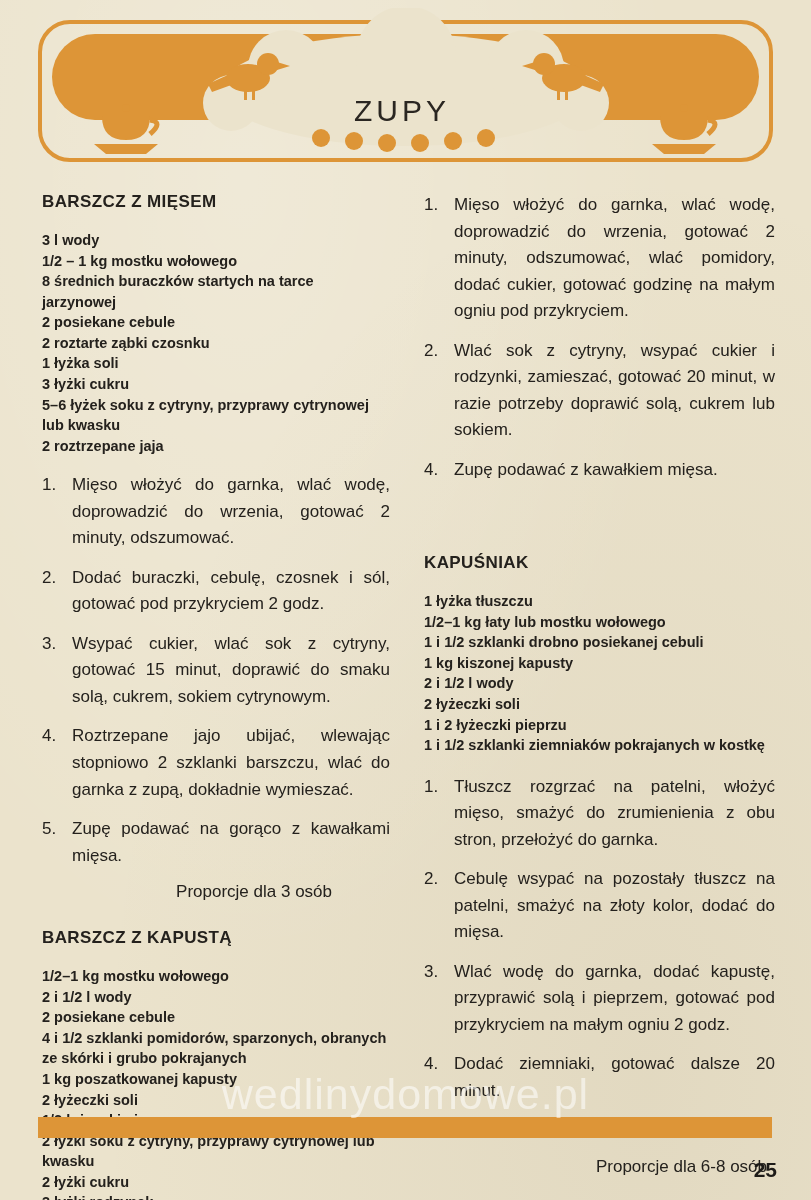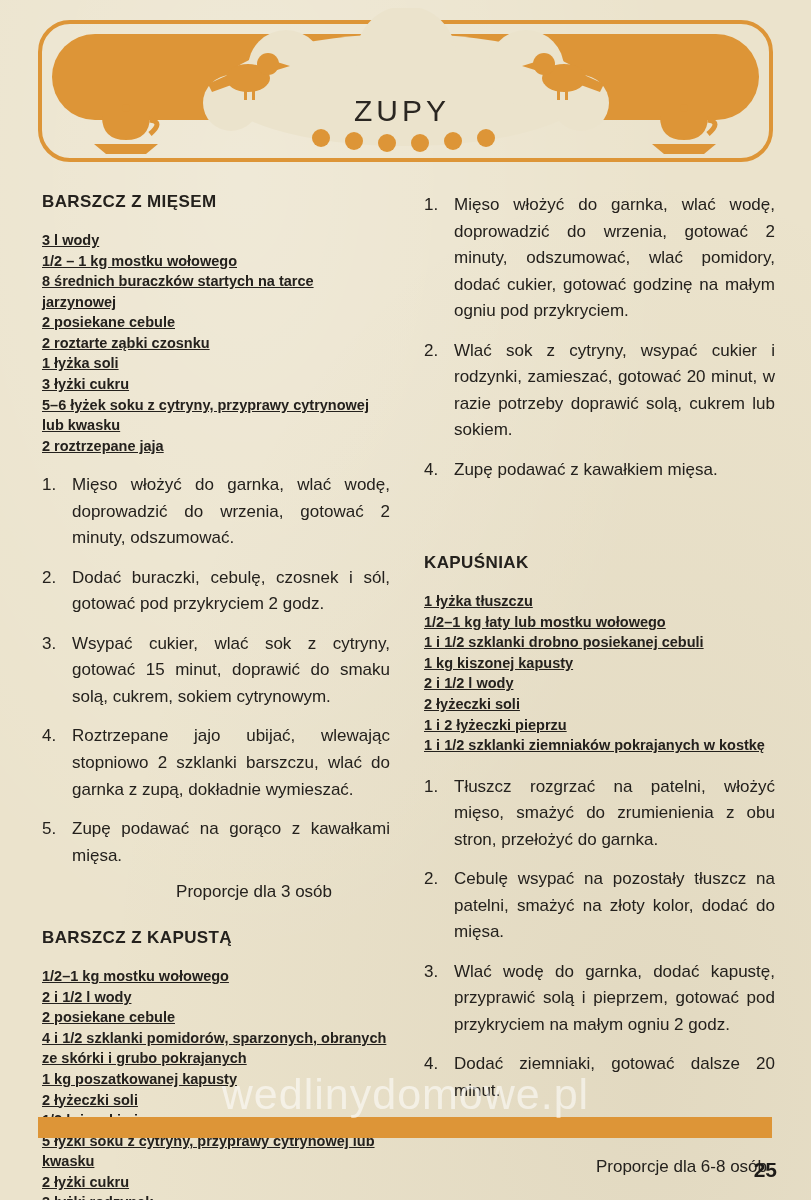--- a/index.html
+++ b/index.html
@@ -41,21 +41,21 @@
   }
   .col-left{width:348px;flex:0 0 348px;}
   .col-right{flex:1;}
   .recipe-title{
     margin:0 0 18px 0;
     font-size:17px;font-weight:700;letter-spacing:0.4px;
   }
   .ingredients{margin:0 0 16px 0;}
   .ingredients p{
     margin:0;
-    font-size:14.5px;font-weight:700;line-height:1.42;text-decoration:underline;
+    font-size:14.5px;font-weight:700;line-height:1.42;
   }
   .steps{margin:0;}
   .step{display:flex;margin:0 0 13px 0;font-size:17px;line-height:1.56;}
   .step .num{flex:0 0 30px;}
   .step .txt{flex:1;text-align:justify;}
   .portions{
     margin:2px 0 26px 0;
     font-size:17px;text-align:right;
   }
   .portions.pad-wide{padding-right:58px;}
@@ -193,21 +193,21 @@
       <h2 class="recipe-title second">BARSZCZ Z KAPUSTĄ</h2>
 
       <div class="ingredients">
         <p>1/2–1 kg mostku wołowego</p>
         <p>2 i 1/2 l wody</p>
         <p>2 posiekane cebule</p>
         <p>4 i 1/2 szklanki pomidorów, sparzonych, obranych ze skórki i grubo pokrajanych</p>
         <p>1 kg poszatkowanej kapusty</p>
         <p>2 łyżeczki soli</p>
         <p>1/2 łyżeczki pieprzu</p>
-        <p>5 łyżki soku z cytryny, przyprawy cytrynowej lub kwasku</p>
+        <p>2 łyżki soku z cytryny, przyprawy cytrynowej lub kwasku</p>
         <p>2 łyżki cukru</p>
         <p>3 łyżki rodzynek</p>
       </div>
     </div>
 
     <div class="col-right">
 
       <div class="steps">
         <div class="step">
           <span class="num">1.</span>

